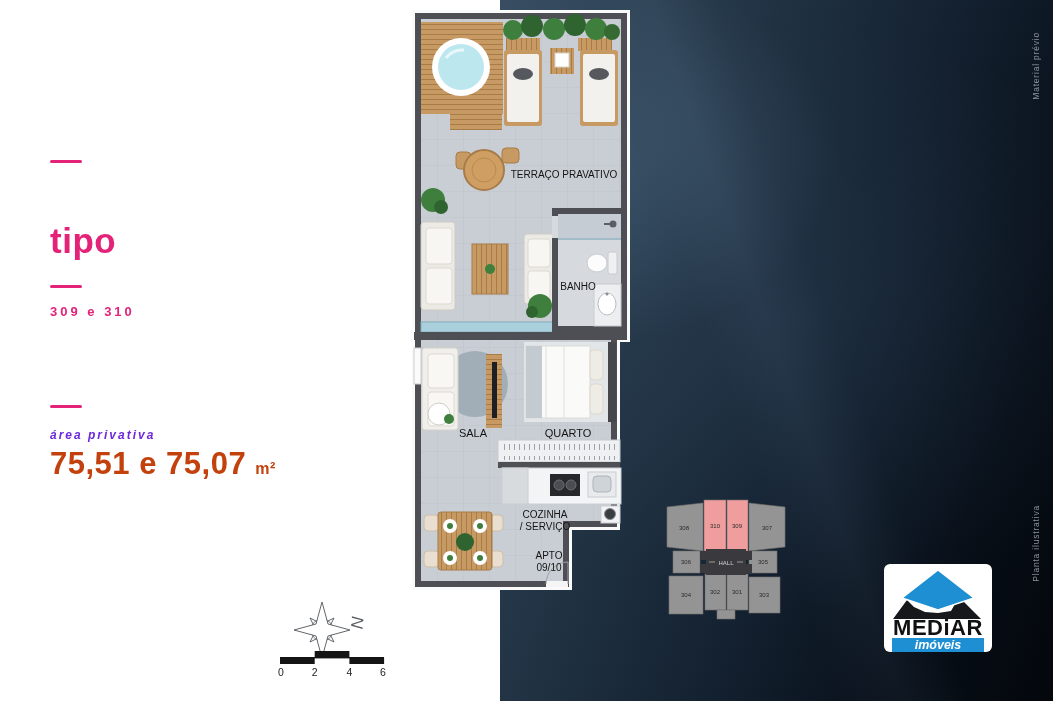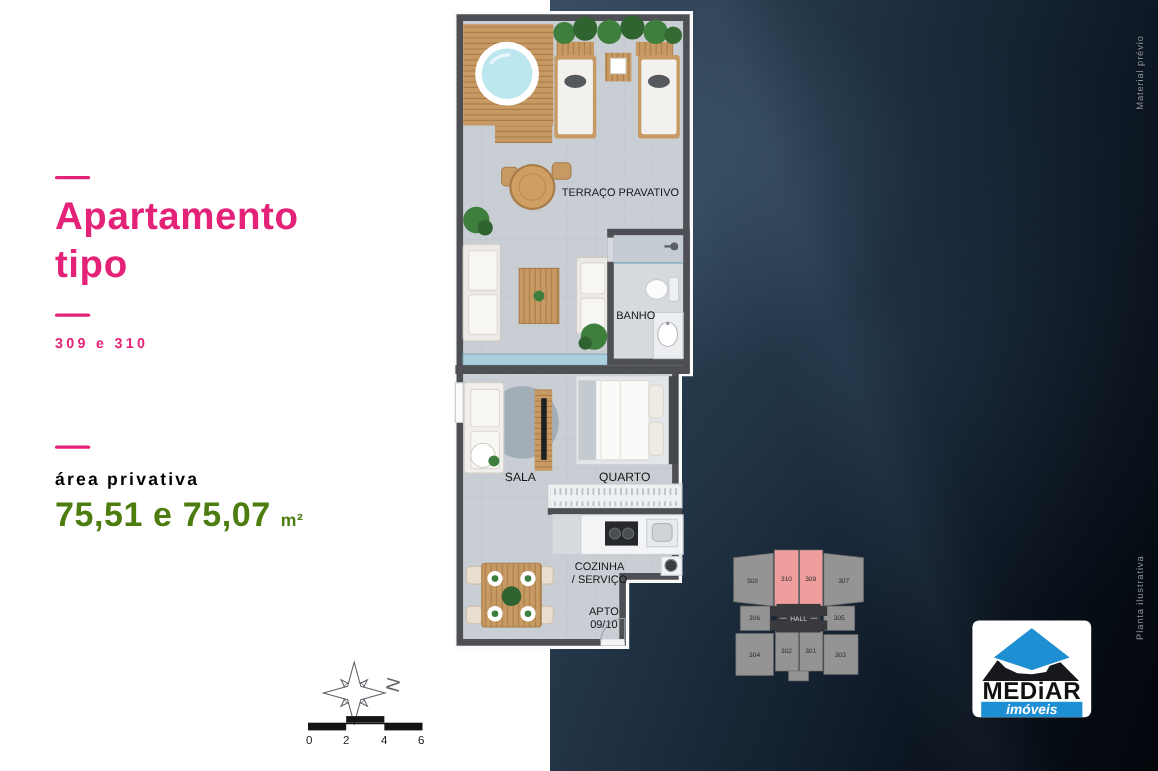--- a/index.html
+++ b/index.html
@@ -13,42 +13,42 @@
          linear-gradient(110deg,#35495d 0%,#243748 28%,#13202f 58%,#070e17 82%,#04070c 100%);}
   .right-panel::after{content:"";position:absolute;inset:0;
        background:linear-gradient(70deg,transparent 42%,rgba(140,170,200,0.06) 50%,transparent 58%);}
   .info{position:absolute;left:50px;top:160px;width:330px;}
   .dash{width:32px;height:3px;background:#e32278;border-radius:2px;}
   .title{color:#e32278;font-size:35px;font-weight:bold;line-height:1.25;margin-top:12px;letter-spacing:0.5px;}
   .units{color:#e32278;font-size:13px;font-weight:bold;letter-spacing:3px;margin-top:16px;}
   .dash2{margin-top:22px;}
   .dash3{position:absolute;left:50px;top:405px;}
   .area-block{position:absolute;left:50px;top:428px;}
-  .area-label{color:#000000;font-size:16px;font-weight:bold;letter-spacing:2px;}
-  .area-value{color:#4d7c0f;font-size:31px;font-weight:bold;margin-top:4px;letter-spacing:0.5px;}
+  .area-label{color:#6d28d9;font-size:12px;font-weight:bold;letter-spacing:2px;font-style:italic;}
+  .area-value{color:#c2410c;font-size:31px;font-weight:bold;margin-top:4px;letter-spacing:0.5px;}
   .area-unit{font-size:16px;font-weight:600;}
   .vtext{position:absolute;right:12px;writing-mode:vertical-rl;transform:rotate(180deg);
        font-size:8.5px;color:#8d949c;letter-spacing:0.8px;}
   .vtext.top{top:32px;} .vtext.bottom{top:505px;}
   svg{position:absolute;}
   svg text{font-family:"Liberation Sans",sans-serif;}
   .plan-label{fill:#141414;font-size:10px;}
   .plan-label-big{fill:#141414;font-size:11px;}
   .kp-label{fill:#2b2b2b;font-size:6px;}
 </style>
 </head>
 <body>
 
 <div class="left-panel"></div>
 <div class="right-panel"></div>
 
 <div class="info">
   <div class="dash"></div>
   <div class="title">
-    <span>Apartamento</span><br>
+    <br>
     <span>tipo</span>
   </div>
   <div class="dash dash2"></div>
   <div class="units">309 e 310</div>
 </div>
 <div class="dash dash3"></div>
 <div class="area-block">
   <div class="area-label">área privativa</div>
   <div class="area-value">
     <span>75,51 e 75,07</span>

